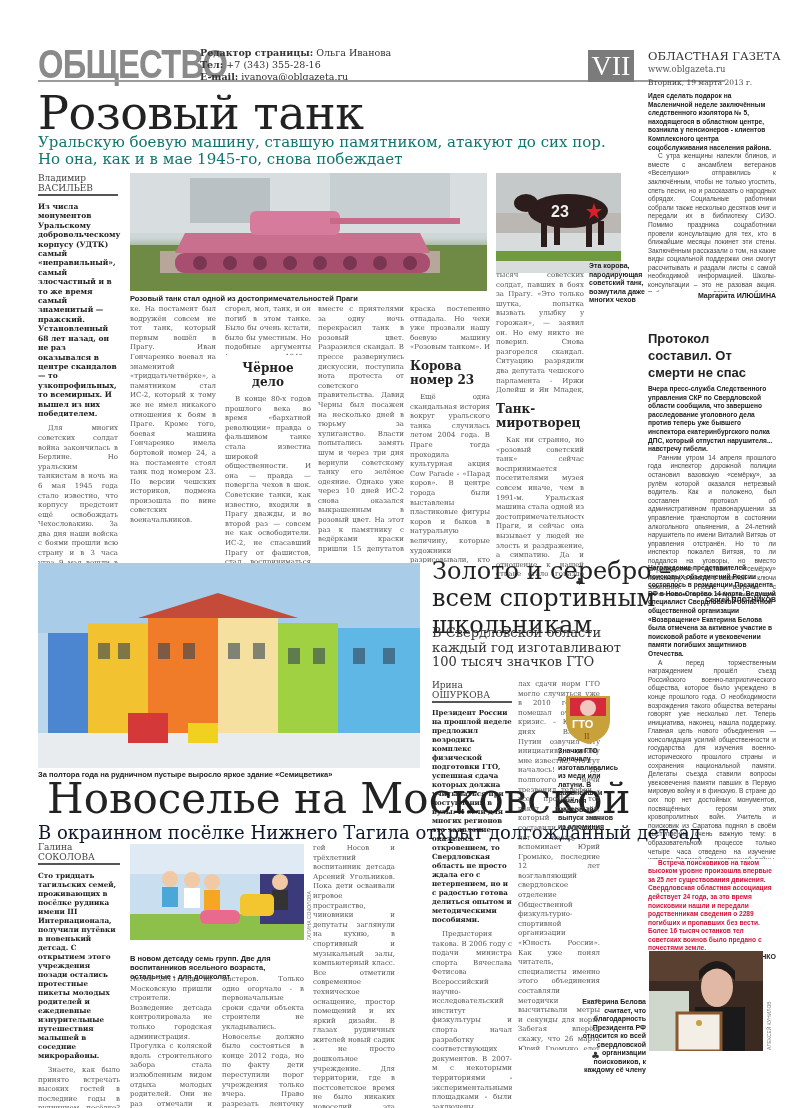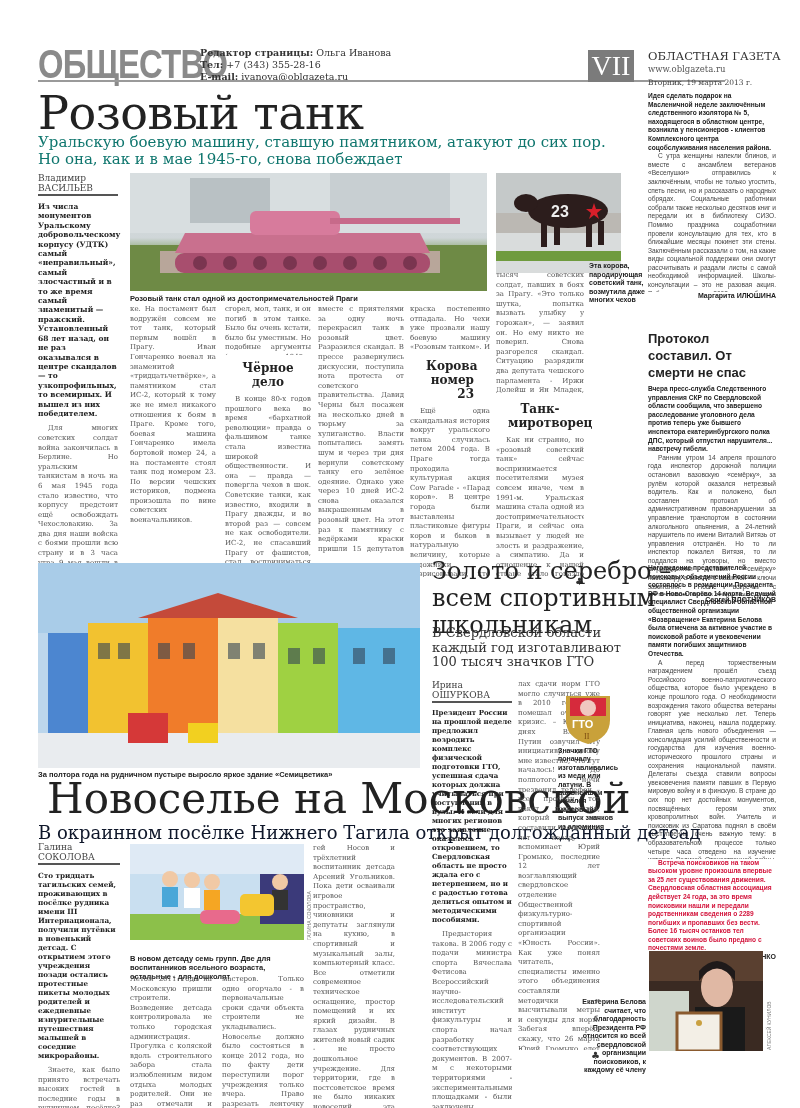--- a/index.html
+++ b/index.html
@@ -97,21 +97,21 @@
 <div class="abs" style="left:225px;top:305px;width:86px">
   <div class="body" style="height:50px;overflow:hidden">сгорел, мол, танк, и он погиб в этом танке. Было бы очень кстати, было бы уместным. Но подобные аргументы (а они в 1945-м звучали) услышаны не были.</div>
   <div class="subhead" style="text-align:center;margin:6px 0">Чёрное дело</div>
   <div class="body" style="height:170px;overflow:hidden;text-indent:10px">В конце 80-х годов прошлого века во время «бархатной революции» правда о фальшивом танке стала известна широкой общественности. И она — правда — повергла чехов в шок. Советские танки, как известно, входили в Прагу дважды, и во второй раз — совсем не как освободители. ИС-2, не спасавший Прагу от фашистов, стал восприниматься горожанами как напоминание о вторжении 1968 года. Пошли разговоры о том, что нет никаких моральных причин оставлять советский танк на постаменте. - Я не воспринимаю этот танк как символ свободы, как символ окончания Второй мировой войны. Я воспринимаю его как символ русской диктатуры, во времена которой я родился, — заявлял, например, чешский художник-концептуалист Давид Черны (в переводе — Чернов или Чёрный). 28 апреля 1991 года Черны</div>
 </div>
 
 <div class="abs body" style="left:318px;top:305px;width:86px;height:248px;overflow:hidden">вместе с приятелями за одну ночь перекрасил танк в розовый цвет. Разразился скандал. В прессе развернулись дискуссии, поступила нота протеста от советского правительства. Давид Черны был посажен на несколько дней в тюрьму за хулиганство. Власти попытались замять шум и через три дня вернули советскому танку его зелёное одеяние. Однако уже через 10 дней ИС-2 снова оказался выкрашенным в розовый цвет. На этот раз к памятнику с ведёрками краски пришли 15 депутатов парламента Чехословакии (они воспользовались своим правом на неприкосновенность). Президент Вацлав Гавел осудил поступок депутатов, но сопротивляться общественным настроениям дальше не стал: 13 июня 1991 года к памятнику подогнали кран и сдернули танк с постамента. Некоторое время ИС-2 простоял в Военно-авиационном музее, а затем переехал во двор Военно-технического музея в пригороде Праги Лешаны. Там он стоит и поныне. Поскольку драматические перекрашивания танка в 1991 году проводились наспех, то</div>
 
 <div class="abs" style="left:410px;top:305px;width:80px">
   <div class="body" style="height:48px;overflow:hidden">краска постепенно отпадала. Но чехи уже прозвали нашу боевую машину «Розовым танком». И в 2000 году его ещё раз, уже основательно, покрасили в розовый цвет.</div>
-  <div class="subhead" style="text-align:right;margin:6px 16px">Корова номер 23</div>
+  <div class="subhead" style="text-align:left;margin:6px 0">Корова номер 23</div>
   <div class="body" style="height:170px;overflow:hidden;text-indent:10px">Ещё одна скандальная история вокруг уральского танка случилась летом 2004 года. В Праге тогда проходила культурная акция Cow Parade - «Парад коров». В центре города были выставлены пластиковые фигуры коров и быков в натуральную величину, которые художники разрисовывали, кто во что горазд (такие акции проводятся время от времени в разных городах и странах; в Екатеринбурге такие коровы стоят возле ресторана «Уральские пельмени»). Одну из коров установили на площади, где когда-то стоял советский танк. Сперва её хотели — на мотив Черны — покрасить в розовый цвет, однако остановились на том, что просто нарисовали на её боку красную звезду и цифру 23. Представитель организаторов акции Мартин Рацман заявил, что в этой работе нет попытки очернить память 144</div>
 </div>
 
 <div class="abs photo" style="left:496px;top:173px;width:125px;height:100px;background:#d9dcdc">
   <svg width="125" height="88" viewBox="0 0 125 88">
     <rect x="0" y="0" width="125" height="40" fill="#c5c9c9"></rect>
     <rect x="0" y="40" width="125" height="20" fill="#bbb8b3"></rect>
     <rect x="0" y="78" width="125" height="10" fill="#6f9b3e"></rect>
     <ellipse cx="72" cy="38" rx="40" ry="17" fill="#2c1d1c"></ellipse>
     <ellipse cx="30" cy="30" rx="12" ry="9" fill="#2c1d1c"></ellipse>
@@ -120,21 +120,21 @@
     <rect x="90" y="48" width="6" height="26" fill="#2c1d1c"></rect>
     <rect x="102" y="48" width="6" height="24" fill="#2c1d1c"></rect>
     <text x="55" y="44" font-size="16" font-weight="bold" fill="#eee" font-family="Liberation Sans, sans-serif">23</text>
     <polygon points="98,30 100,36 106,36 101,40 103,46 98,42 93,46 95,40 90,36 96,36" fill="#d81f2a"></polygon>
   </svg>
 </div>
 <div class="abs cap" style="left:589px;top:262px;width:70px;font-size:7px;line-height:8.5px">Эта корова, пародирующая советский танк, возмутила даже многих чехов</div>
 
 <div class="abs" style="left:496px;top:271px;width:88px">
   <div class="body" style="height:125px;overflow:hidden">тысяч советских солдат, павших в боях за Прагу. «Это только шутка, попытка вызвать улыбку у горожан», — заявил он. Но ему никто не поверил. Снова разгорелся скандал. Ситуацию разрядили два депутата чешского парламента - Иржи Долейш и Ян Младек, которые выкупили фигуру коровы-танка за 46 с половиной тысяч крон (больше двух тысяч долларов). «Хотим тем самым предотвратить дальнейшее глумление над памятью павших героев», — сказал тогда Долейш.</div>
-  <div class="subhead" style="text-align:center;margin:6px 12px">Танк-миротворец</div>
+  <div class="subhead" style="margin:6px 0">Танк-миротворец</div>
   <div class="body" style="height:140px;overflow:hidden;text-indent:10px">Как ни странно, но «розовый советский танк» сейчас воспринимается посетителями музея совсем иначе, чем в 1991-м. Уральская машина стала одной из достопримечательностей Праги, и сейчас она вызывает у людей не злость и раздражение, а симпатию. Да и отношение к нашей стране стало гораздо более спокойным и объективным. Даже Давид Черны в одном из своих интервью заявил, что не против возвращения в Прагу памятника советским танкистам, но при условии, что на постаменте будет стоять именно танк Гончаренко или — хотя бы — просто «тридцатьчетвёрка».</div>
   <div class="endmark" style="text-align:right">♣</div>
 </div>
 
 <div class="abs" style="left:648px;top:88px;width:128px">
   <div class="side-lead" style="margin-top:4px">Идея сделать подарок на Масленичной неделе заключённым следственного изолятора № 5, находящегося в областном центре, возникла у пенсионеров - клиентов Комплексного центра соцобслуживания населения района.</div>
   <div class="side-body" style="text-indent:10px;height:140px;overflow:hidden">С утра женщины напекли блинов, и вместе с ансамблем ветеранов «Веселушки» отправились к заключённым, чтобы не только угостить, спеть песни, но и рассказать о народных обрядах. Социальные работники собрали также несколько десятков книг и передали их в библиотеку СИЗО. Помимо праздника соцработники провели консультацию для тех, кто в ближайшие месяцы покинет эти стены. Заключённым рассказали о том, на какие виды социальной поддержки они смогут рассчитывать и раздали листы с самой необходимой информацией. Школы-консультации – это не разовая акция. Работники центра с 2008 года работают с СИЗО № 5 и ИТК-10 по подготовке заключённых к жизни в обществе после освобождения и в последующем осуществляют их патронаж.</div>
   <div class="side-sign">Маргарита ИЛЮШИНА</div>
 </div>
 

